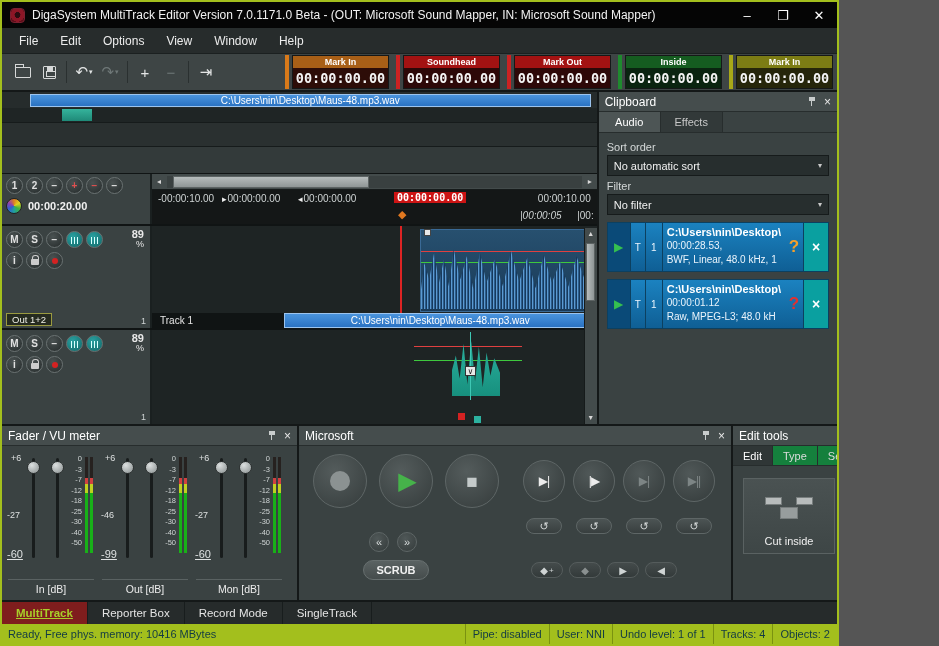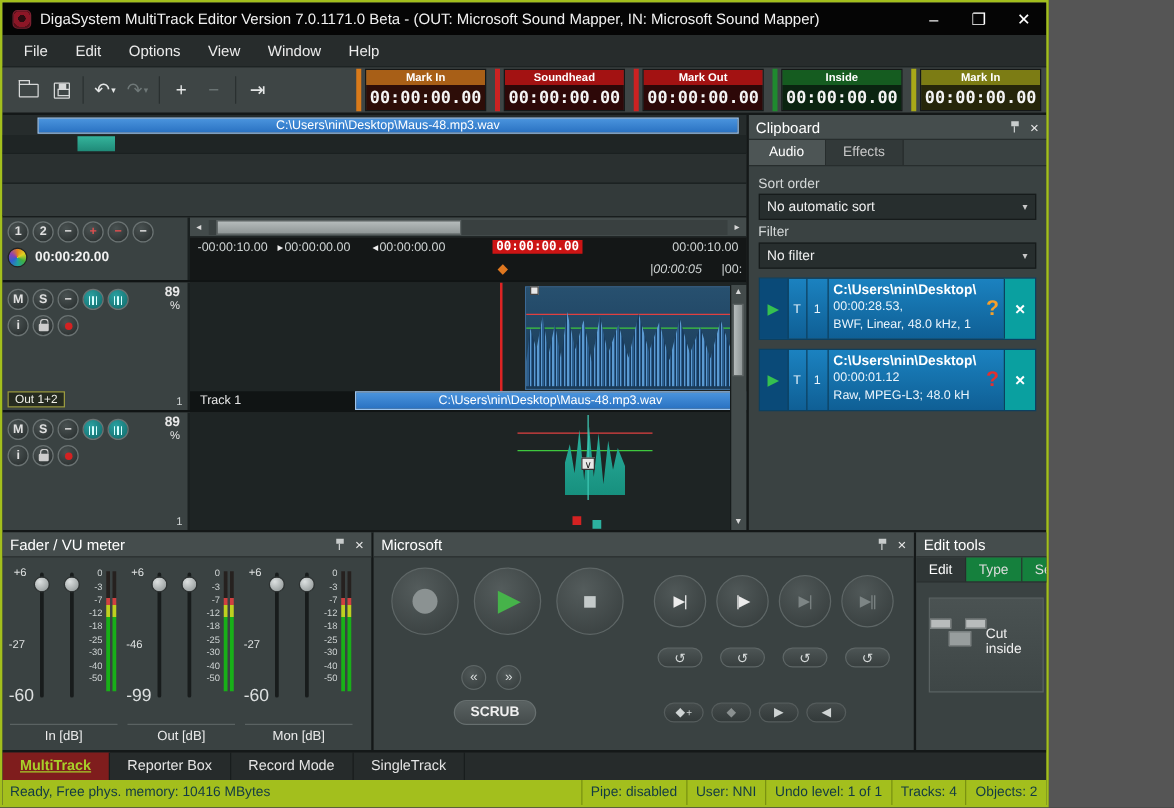--- a/index.html
+++ b/index.html
@@ -154,21 +154,21 @@
   
   .bottomrow{display:flex;flex:none;height:176px;border-top:2px solid #141818;}
   .panel{display:flex;flex-direction:column;background:#3a4242;}
   .p-fader{width:297px;border-right:2px solid #141818;flex:none;}
   .p-transport{width:434px;border-right:2px solid #141818;flex:none;}
   .p-edit{flex:1;}
   .fader-body{flex:1;display:flex;padding:2px 2px;}
   .fgroup{position:relative;width:94px;height:100%;}
   .fg-top{position:absolute;left:7px;top:5px;font-size:9px;color:#dde0e0;}
   .fg-mid{position:absolute;left:3px;top:62px;font-size:9px;color:#dde0e0;}
-  .fg-bot{position:absolute;left:3px;top:100px;font-size:14px;color:#dde0e0;}
+  .fg-bot{position:absolute;left:3px;top:100px;font-size:11px;color:#dde0e0;text-decoration:underline;}
   .sl{position:absolute;top:10px;width:3px;height:100px;background:#181c1c;border-radius:2px;}
   .sl1{left:28px}.sl2{left:52px}
   .knob{position:absolute;width:13px;height:13px;border-radius:50%;background:radial-gradient(circle at 35% 30%,#dce0e0,#878e8e);border:1px solid #2e3333;}
   .k1{left:23px;top:13px}.k2{left:47px;top:13px}
   .fg-scale{position:absolute;right:16px;top:6px;font-size:7.5px;line-height:10.5px;color:#cfd4d4;text-align:right;white-space:pre-line;}
   .vu{position:absolute;top:9px;width:3px;height:96px;
     background:linear-gradient(to top,#18b018 0 62%,#bfd020 62% 72%,#d04040 72% 78%,#26211f 78% 100%);}
   .vu1{right:10px}.vu0{right:5px}
   .fg-label{position:absolute;left:4px;right:4px;bottom:3px;text-align:center;font-size:10.5px;color:#ececec;border-top:1px solid #5a6262;padding-top:3px;}
   
@@ -191,21 +191,21 @@
   .dbtn{position:absolute;top:116px;width:32px;height:16px;border-radius:8px;border:1px solid #555c5c;background:linear-gradient(#444b4b,#333a3a);
     display:flex;align-items:center;justify-content:center;font-size:10px;color:#cfd4d4;}
   .dbtn .plus-sup{font-size:8px;margin-left:1px;}
   .dbtn.dim{color:#8a9090;}
   
   .et-tabs{display:flex;height:20px;flex:none;border-bottom:1px solid #272d2d;background:#3a4242;}
   .et-tab{padding:0 10px;display:flex;align-items:center;font-size:11px;background:#15803d;color:#dcdcdc;border-right:1px solid #272d2d;white-space:nowrap;}
   .et-tab.sel{background:#2f3636;color:#fff;}
   .et-body{flex:1;display:flex;gap:10px;padding:12px 10px;}
   .et-btn{width:92px;height:76px;border:1px solid #5a6262;background:linear-gradient(#4a5252,#3e4646);
-    display:flex;flex-direction:row;align-items:center;justify-content:flex-end;padding-bottom:6px;}
+    display:flex;flex-direction:column;align-items:center;justify-content:flex-end;padding-bottom:6px;}
   .et-icon{position:relative;width:48px;height:30px;margin-bottom:10px;}
   .blk{position:absolute;background:#b8bcbc;border:1px solid #777d7d;}
   .ci-a{left:0;top:2px;width:17px;height:8px;}
   .ci-b{right:0;top:2px;width:17px;height:8px;}
   .ci-c{left:15px;top:12px;width:18px;height:12px;background:#979d9d;}
   .co-a{left:15px;top:2px;width:18px;height:8px;}
   .co-b{left:0;top:12px;width:17px;height:12px;background:#979d9d;}
   .co-c{right:0;top:12px;width:17px;height:12px;background:#979d9d;}
   .et-label{font-size:11px;color:#f0f0f0;}
   

